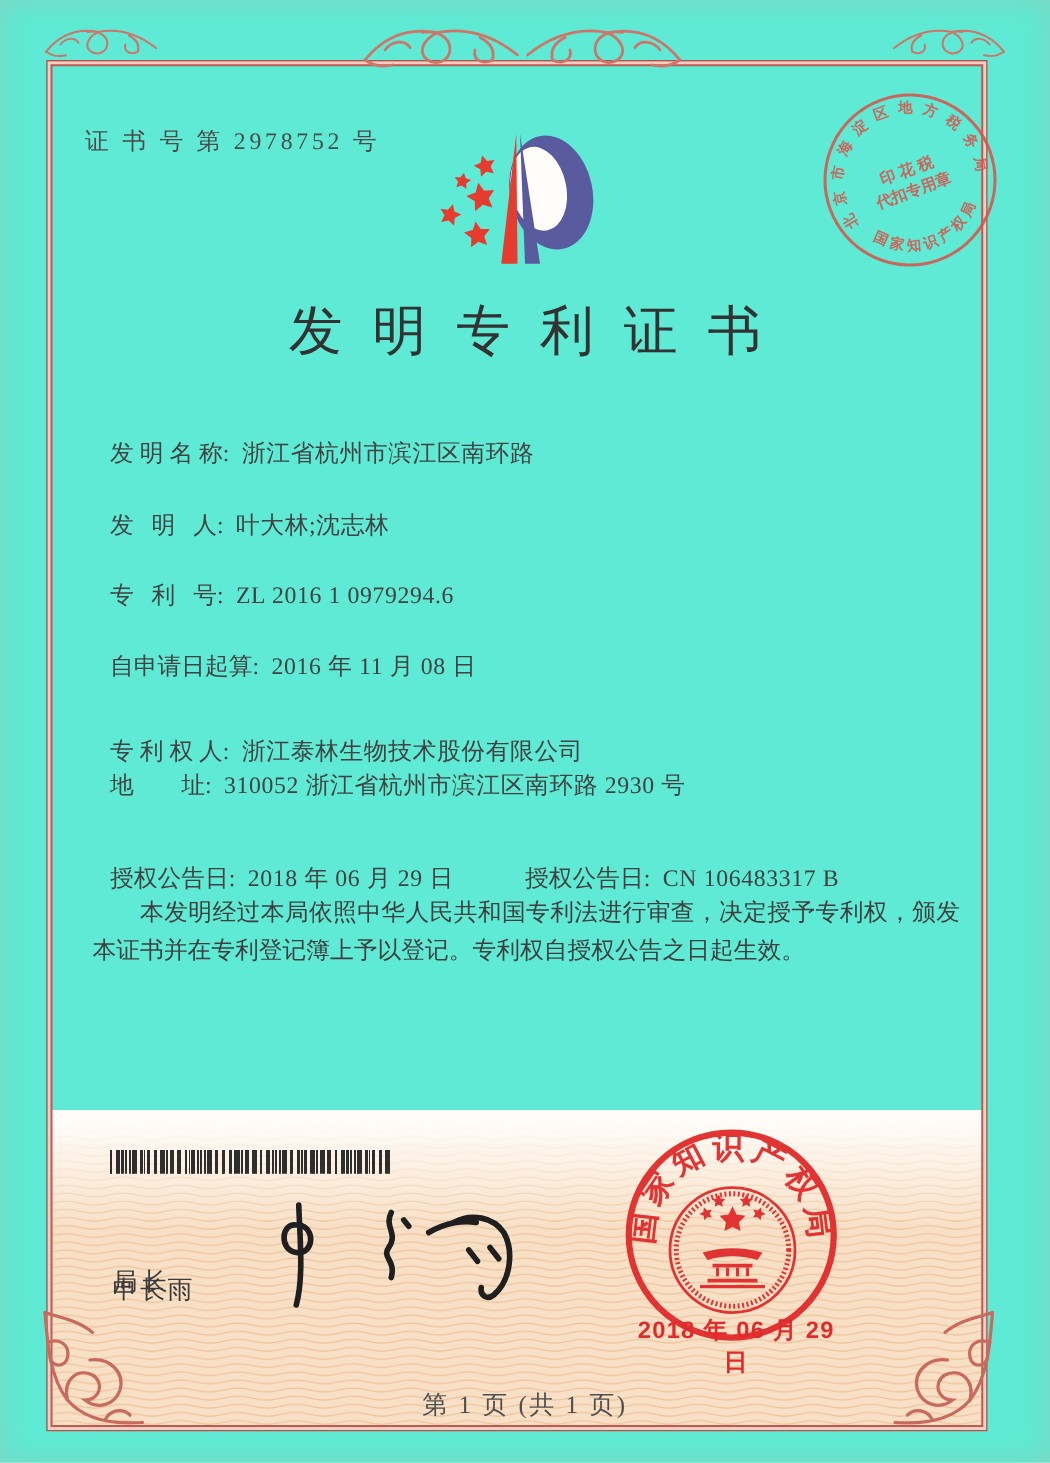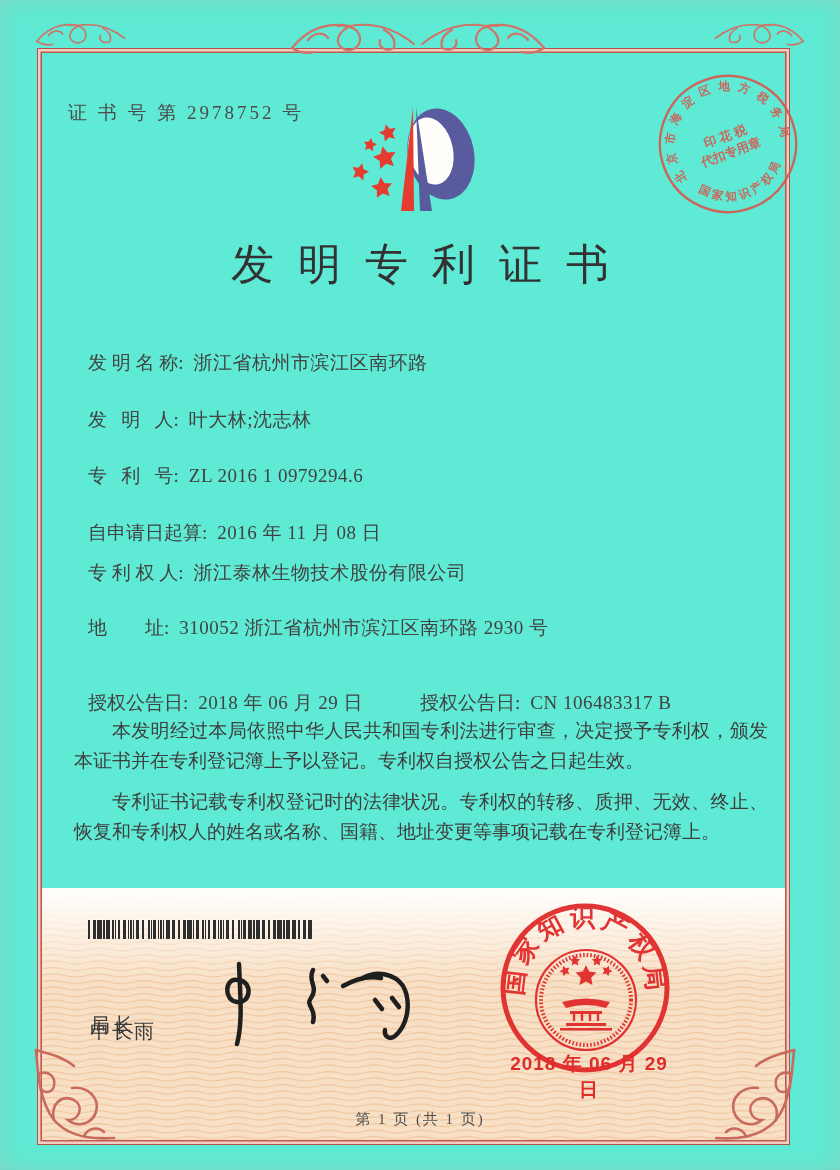--- a/index.html
+++ b/index.html
@@ -34,21 +34,21 @@
       repeating-linear-gradient(90deg,#2e2e2e 0 2px,rgba(0,0,0,0) 2px 6px),
       repeating-linear-gradient(90deg,#2e2e2e 0 1.5px,rgba(0,0,0,0) 1.5px 5px),
       repeating-linear-gradient(90deg,#2e2e2e 0 1px,rgba(0,0,0,0) 1px 9px);}
   .duty{position:absolute;left:90px;top:1012px;font-size:20px;color:#3a3a3a;letter-spacing:4px;z-index:5;}
   .duty-name{position:absolute;left:90px;top:1018px;font-size:20px;color:#3a3a3a;letter-spacing:2px;z-index:5;}
   .signature{position:absolute;left:195px;top:942px;z-index:5;}
   .seal{position:absolute;left:478px;top:886px;z-index:6;opacity:.95;}
   .seal-date{position:absolute;left:500px;top:1051px;width:178px;text-align:center;z-index:7;
          font-family:"Liberation Sans","DejaVu Sans",sans-serif;
          font-size:19px;font-weight:bold;color:#e02b2b;letter-spacing:1px;}
-  .footer{position:absolute;left:0;top:1110px;width:840px;text-align:center;font-size:15px;
+  .footer{position:absolute;left:0;top:1110px;width:840px;text-align:center;font-size:20px;
           color:#4f4f4f;letter-spacing:2px;z-index:5;}
   .arc-text{font-family:"Liberation Sans","DejaVu Sans",sans-serif;font-weight:bold;}
 </style>
 </head>
 <body>
 
 <div class="page">
 
   <svg class="guilloche" width="745" height="255">
     <defs>
@@ -129,37 +129,36 @@
     </div>
     <div class="frow" style="top:63px">
       <span class="flabel">发   明   人:</span><span class="fvalue">叶大林;沈志林</span>
     </div>
     <div class="frow" style="top:119px">
       <span class="flabel">专   利   号:</span><span class="fvalue">ZL 2016 1 0979294.6</span>
     </div>
     <div class="frow" style="top:176px">
       <span class="flabel">自申请日起算:</span><span class="fvalue">2016 年 11 月 08 日</span>
     </div>
-    <div class="frow" style="top:216px">
+    <div class="frow" style="top:244px">
       <span class="flabel">专 利 权 人:</span><span class="fvalue">浙江泰林生物技术股份有限公司</span>
     </div>
     <div class="frow" style="top:271px">
       <span class="flabel">地        址:</span><span class="fvalue">310052 浙江省杭州市滨江区南环路 2930 号</span>
     </div>
     <div class="frow" style="top:346px">
       <span class="flabel">授权公告日:</span><span class="fvalue">2018 年 06 月 29 日</span>
       <span class="grant-no">
         <span>授权公告日:</span><span class="fvalue">CN 106483317 B</span>
       </span>
     </div>
   </div>
 
   <div class="paras">
     <p>本发明经过本局依照中华人民共和国专利法进行审查，决定授予专利权，颁发本证书并在专利登记簿上予以登记。专利权自授权公告之日起生效。</p>
-    <p>专利证书记载专利权登记时的法律状况。专利权的转移、质押、无效、终止、恢复和专利权人的姓名或名称、国籍、地址变更等事项记载在专利登记簿上。</p>
   </div>
 
   <div class="barcode"></div>
 
   <div class="duty">局长</div>
   <div class="duty-name">申长雨</div>
 
   <svg class="signature" width="250" height="115" viewBox="0 0 250 115">
     <g fill="none" stroke="#1f1f1f" stroke-width="4.5" stroke-linecap="round" stroke-linejoin="round">
       <path d="M42,38 C30,36 28,58 42,60 C56,62 58,40 44,38"></path>

